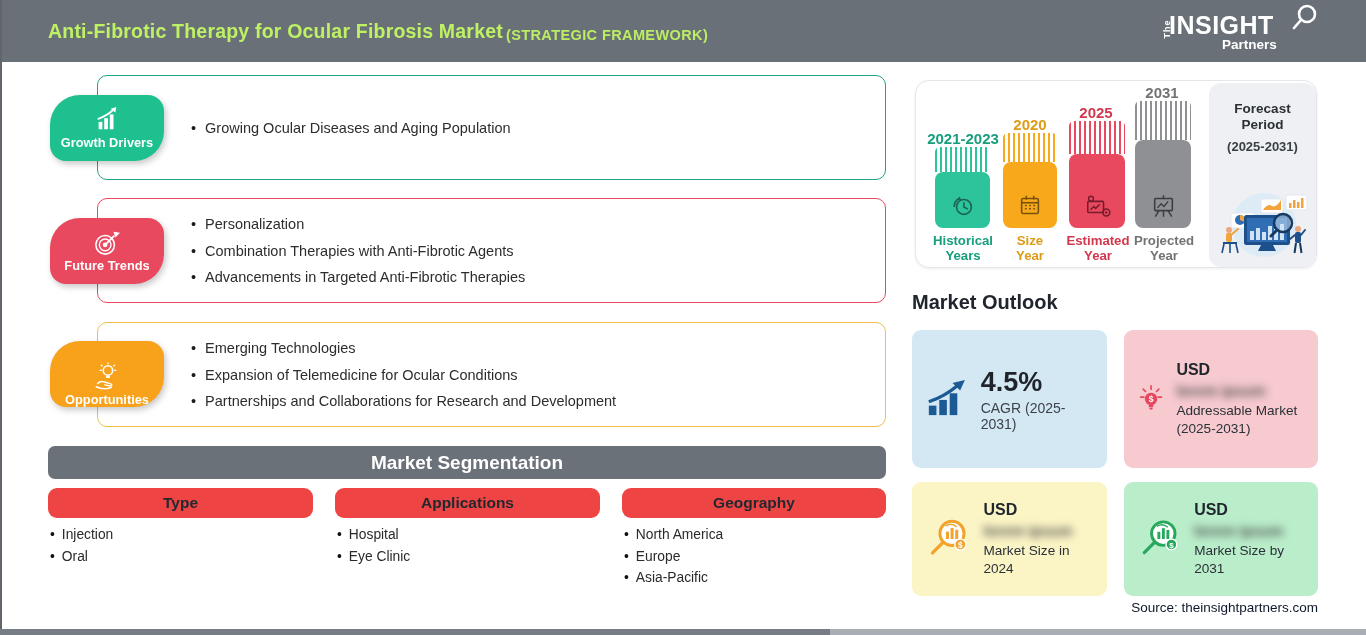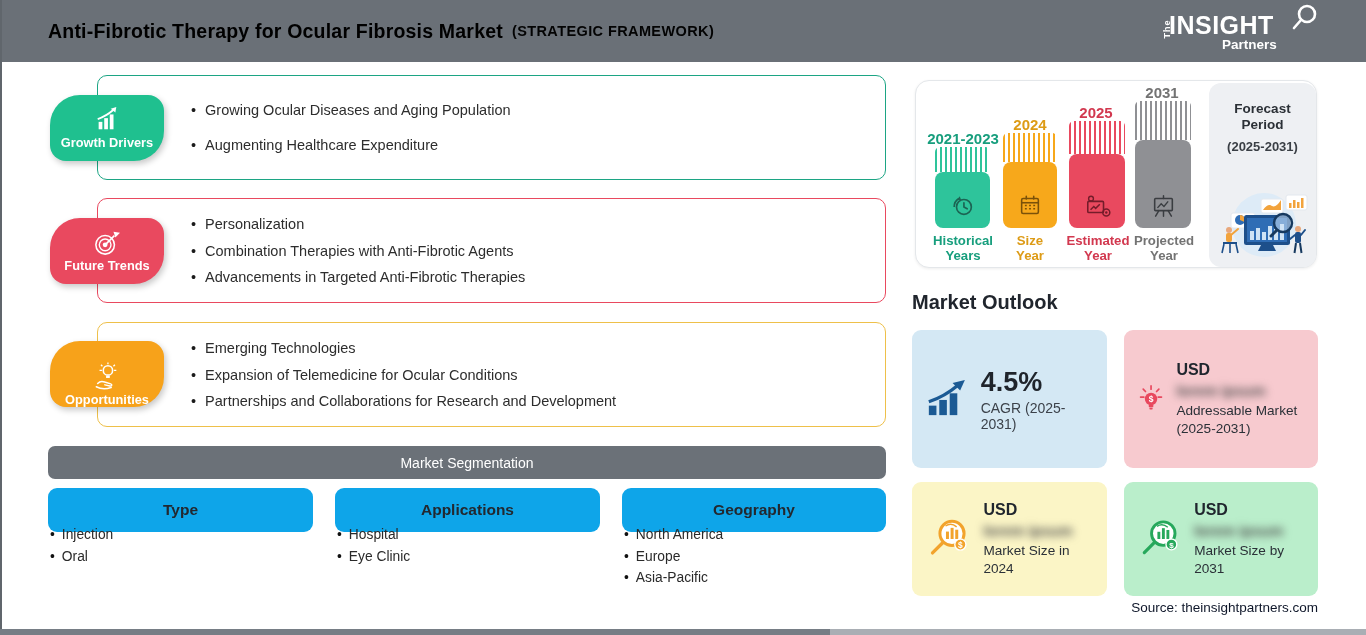--- a/index.html
+++ b/index.html
@@ -2,21 +2,21 @@
 <html><head>
 <meta charset="utf-8">
 <style>
   * { margin:0; padding:0; box-sizing:border-box; }
   html,body { width:1366px; height:635px; }
   body { font-family:"Liberation Sans", sans-serif; background:#ffffff; position:relative; overflow:hidden; }
   .abs { position:absolute; }
 
   
   .header { left:0; top:0; width:1366px; height:62px; background:#6a7077; display:flex; align-items:center; }
-  .header-title-wrap { margin-left:48px; color:#000000; display:flex; align-items:center; gap:9px; }
+  .header-title-wrap { margin-left:48px; color:#bef264; display:flex; align-items:flex-end; gap:3px; }
   .header-title { font-size:19.5px; font-weight:700; letter-spacing:.2px; }
   .header-subtitle { font-size:14.5px; font-weight:600; opacity:.97; letter-spacing:.4px; }
 
   .logo { right:54px; top:9px; width:152px; height:46px; color:#fff; }
   .logo-the { position:absolute; left:-3px; top:15px; transform:rotate(-90deg); font-size:9px; font-weight:700; letter-spacing:1px; }
   .logo-insight { position:absolute; left:9px; top:2px; font-size:25px; font-weight:800; letter-spacing:.5px; }
   .logo-partners { position:absolute; left:62px; top:28px; font-size:13.5px; font-weight:600; }
   .logo-glass { position:absolute; right:-8px; top:-6px; }
 
   
@@ -31,22 +31,22 @@
   .badge { left:50px; width:114px; height:66px; border-radius:30px 16px 30px 16px; z-index:3;
            display:flex; flex-direction:column; align-items:center; justify-content:center; gap:2px;
            box-shadow:2px 3px 6px rgba(0,0,0,.22); }
   .badge.green { background:#1fc08f; }
   .badge.red { background:#e9495f; }
   .badge.orange { background:#f7a21a;justify-content:flex-end; }
   .badge-label { color:#fff; font-size:12.8px; font-weight:700; }
 
   
   .seg-bar { left:48px; top:446px; width:838px; height:33px; background:#6b7178; border-radius:7px;
-             display:flex; align-items:center; justify-content:center; color:#fff; font-size:14px; font-weight:400; }
-  .seg-head { top:488px; height:44px; background:#0ea5e9; border-radius:9px; display:flex; align-items:center; justify-content:center;
+             display:flex; align-items:center; justify-content:center; color:#fff; font-size:19px; font-weight:700; }
+  .seg-head { top:488px; height:30px; background:#ef4444; border-radius:9px; display:flex; align-items:center; justify-content:center;
               font-size:15.5px; font-weight:700; color:#23282f; }
   .seg-head.type { left:48px; width:265px; }
   .seg-head.apps { left:335px; width:265px; }
   .seg-head.geo  { left:622px; width:264px; }
   .seg-list { top:524px; list-style:none; }
   .seg-list.type { left:50px; } .seg-list.apps { left:337px; } .seg-list.geo { left:624px; }
   .seg-list li { font-size:13.8px; color:#2a2a2a; line-height:21.5px; }
   .seg-list li::before { content:"•"; margin-right:7px; color:#111; }
 
   
@@ -105,21 +105,20 @@
   <span class="logo-partners">Partners</span>
   <svg class="logo-glass" width="30" height="30" viewBox="0 0 30 30">
     <circle cx="17" cy="11" r="8" fill="none" stroke="#fff" stroke-width="2.6"></circle>
     <line x1="11" y1="17" x2="4" y2="25" stroke="#fff" stroke-width="2.6" stroke-linecap="round"></line>
   </svg>
 </div>
 
 <div class="abs sbox green" style="top:75px">
   <ul>
     <li>Growing Ocular Diseases and Aging Population</li>
-    <li>Augmenting Healthcare Expenditure</li>
   </ul>
 </div>
 <div class="abs badge green" style="top:95px">
   <svg width="30" height="26" viewBox="0 0 32 28">
     <rect x="7" y="16" width="4" height="8" fill="#fff"></rect>
     <rect x="13" y="12" width="4" height="12" fill="#fff"></rect>
     <rect x="19" y="8" width="4" height="16" fill="#fff"></rect>
     <path d="M6 13 Q15 10 23 3" stroke="#fff" stroke-width="2" fill="none"></path>
     <polygon points="26,0 20,2 25,6" fill="#fff"></polygon>
   </svg>
@@ -202,21 +201,21 @@
         <path d="M4.5 15 a10.5 10.5 0 0 1 5-9" fill="none" stroke="#16453c" stroke-width="1.8"></path>
         <polygon points="10.5,3.5 7.5,7.5 12,7.5" fill="#16453c"></polygon>
       </svg>
     </div>
   </div>
   <span class="tbar-caption c-green" style="left:5px; top:152px;">
     <span>Historical</span><br>
     <span>Years</span>
   </span>
 
-  <span class="tbar-year c-orange" style="left:69px; top:35px;">2024</span>
+  <span class="tbar-year c-orange" style="left:69px; top:35px;">2020</span>
   <div class="tbar" style="left:87px; top:52px; width:54px; height:95px;">
     <div class="stripes st-orange" style="height:29px"></div>
     <div class="solid bg-orange">
       <svg width="26" height="26" viewBox="0 0 28 28" opacity="0.8">
         <rect x="5" y="6" width="18" height="16" rx="1.5" fill="none" stroke="#5c3c05" stroke-width="1.7"></rect>
         <line x1="5" y1="10.5" x2="23" y2="10.5" stroke="#5c3c05" stroke-width="1.7"></line>
         <path d="M10 3.5 v3 M18 3.5 v3" stroke="#5c3c05" stroke-width="1.7" stroke-linecap="round"></path>
         <path d="M8.5 13.5 h2 M13 13.5 h2 M17.5 13.5 h2 M8.5 17 h2 M13 17 h2 M17.5 17 h2" stroke="#5c3c05" stroke-width="1.6"></path>
       </svg>
     </div>

